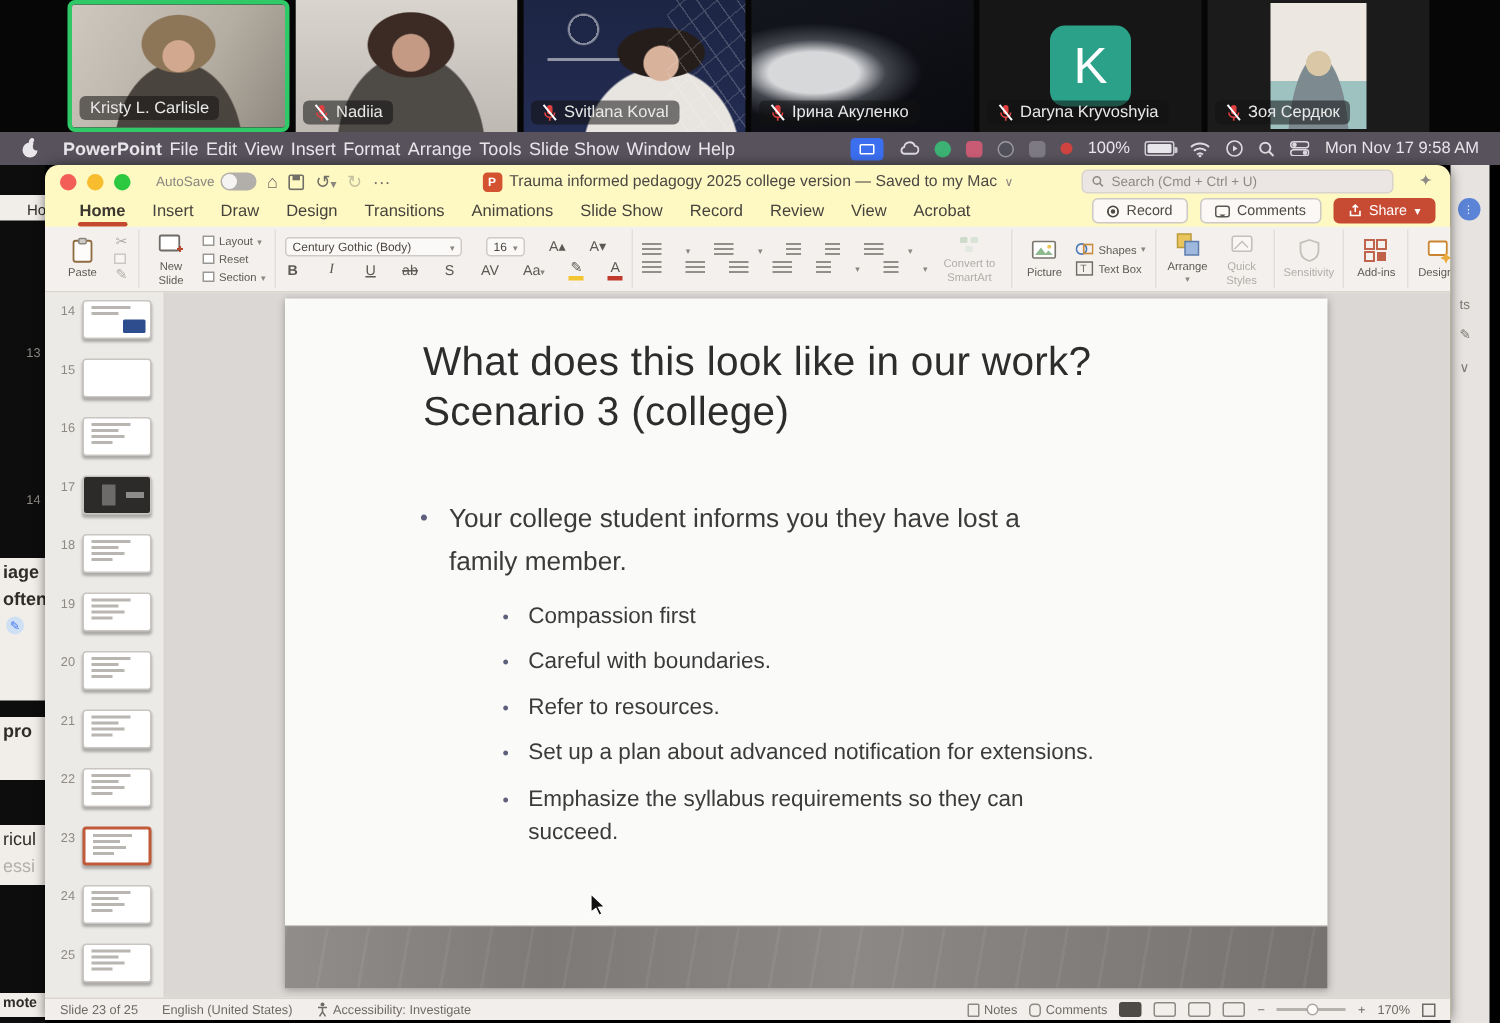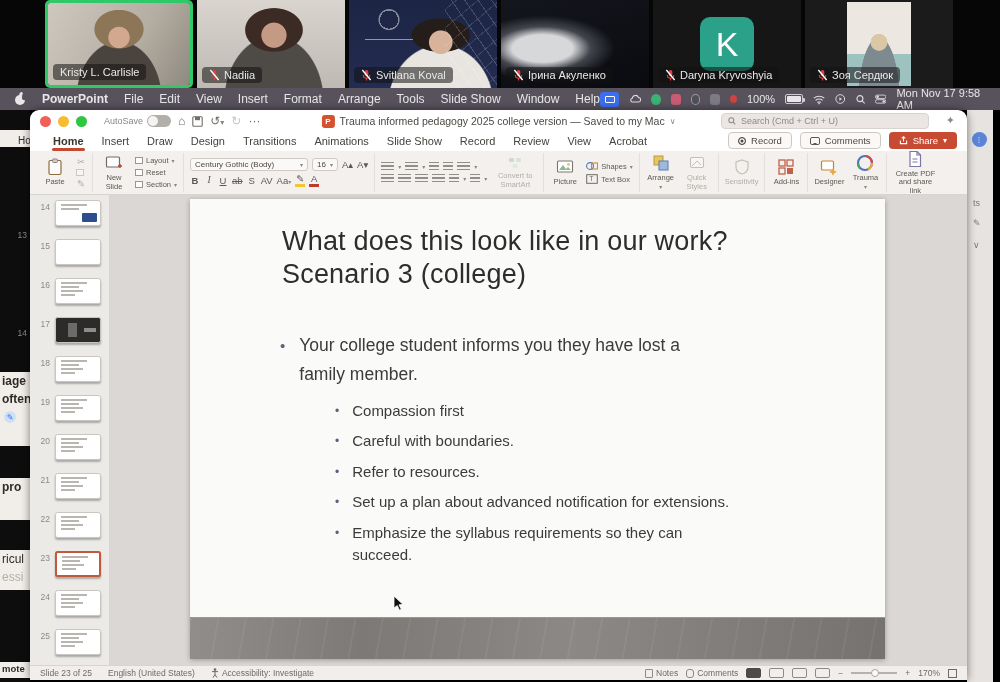--- a/index.html
+++ b/index.html
@@ -52,21 +52,21 @@
   .mb-right{margin-left:auto;display:flex;align-items:center;gap:10px;font-size:11px;}
   .ss-chip{width:22px;height:15px;background:#3b6ff0;border-radius:3px;display:flex;align-items:center;justify-content:center;}
   .ss-chip i{display:block;width:10px;height:7px;border:1.4px solid #fff;border-radius:1px;}
   .dot-ic{width:11px;height:11px;border-radius:3px;}
   .battery{width:20px;height:10px;border:1px solid #cfccd2;border-radius:2px;position:relative;}
   .battery i{position:absolute;inset:1px;background:#e8e6ea;border-radius:1px;}
   .battery:after{content:"";position:absolute;right:-3px;top:3px;width:2px;height:4px;background:#cfccd2;border-radius:0 1px 1px 0;}
   .rec-dot{width:8px;height:8px;border-radius:50%;background:#cf4340;}
 
   
-  .ppt{position:absolute;left:30px;top:110px;width:937px;height:570px;background:#ffffff;border-radius:9px 9px 0 0;overflow:hidden;display:flex;flex-direction:column;box-shadow:0 0 8px rgba(0,0,0,.5);}
+  .ppt{position:absolute;left:30px;top:110px;width:937px;height:570px;background:#fef9c3;border-radius:9px 9px 0 0;overflow:hidden;display:flex;flex-direction:column;box-shadow:0 0 8px rgba(0,0,0,.5);}
   .titlebar{height:22px;display:flex;align-items:center;padding:0 10px;gap:7px;position:relative;color:#6e6a64;}
   .tl{width:11px;height:11px;border-radius:50%;}
   .tl.r{background:#f35f57;} .tl.y{background:#f8bd2f;} .tl.g{background:#2bc840;}
   .autosave{display:flex;align-items:center;gap:4px;margin-left:10px;font-size:9px;color:#8a8680;}
   .toggle{width:24px;height:12px;border-radius:6px;background:#b2aeaa;position:relative;}
   .toggle i{position:absolute;left:1px;top:1px;width:10px;height:10px;border-radius:50%;background:#f6f4f2;}
   .tb-ic{font-size:12px;color:#716d67;line-height:1;}
   .doc-title{position:absolute;left:50%;top:0;height:22px;transform:translateX(-50%);display:flex;align-items:center;gap:5px;font-size:10.5px;color:#4c4843;white-space:nowrap;}
   .ppt-chip{width:13px;height:13px;border-radius:3px;background:#d35230;color:#fff;font-size:8px;font-weight:700;display:flex;align-items:center;justify-content:center;}
   .chev{font-size:8px;color:#8a8680;}
@@ -86,21 +86,21 @@
 
   .ribbon{height:44px;border-bottom:1px solid #d8d4d1;display:flex;align-items:stretch;padding:2px 4px;background:#f4f0ed;font-size:7.5px;color:#5c5853;overflow:hidden;}
   .rgroup{display:flex;align-items:center;padding:0 6px;gap:6px;border-right:1px solid #e3dfdc;}
   .rgroup:last-child{border-right:none;}
   .bigbtn{display:flex;flex-direction:column;align-items:center;justify-content:center;gap:2px;min-width:30px;text-align:center;line-height:1.15;}
   .muted{opacity:.45;}
   .mini-col{display:flex;flex-direction:column;gap:3px;justify-content:center;}
   .mini-btn{display:flex;align-items:center;gap:3px;font-size:7.5px;white-space:nowrap;}
   .msq{width:8px;height:7px;border:1px solid #9a9691;background:#fff;display:inline-block;}
   .fcol{display:flex;flex-direction:column;gap:3px;justify-content:center;}
-  .frow{display:flex;align-items:center;gap:4px;}
+  .frow{display:flex;align-items:center;gap:16px;}
   .fbox{border:1px solid #cfcac6;background:#fbf9f7;border-radius:3px;font-size:8px;color:#4c4843;padding:1px 4px;display:flex;align-items:center;gap:4px;white-space:nowrap;}
   .gb{font-size:9.5px;color:#5c5853;min-width:10px;text-align:center;line-height:1;}
   .bars{width:13px;height:9px;background:repeating-linear-gradient(#928e89 0 1.3px,rgba(0,0,0,0) 1.3px 3.3px);}
   .bars.short{width:10px;}
   .dd{font-size:6px;color:#8a8680;}
   .ic18{width:18px;height:18px;}
   .ic14{width:14px;height:14px;}
   .two-line{width:44px;}
 
   
@@ -233,21 +233,21 @@
       </div>
     </div>
 
   <div class="menubar">
     <div class="mb-left">
       <svg width="12" height="14" viewBox="0 0 12 14">
           <circle cx="6" cy="8" r="5" fill="#e8e6ea"></circle>
           <circle cx="10.6" cy="5.6" r="2.7" fill="#57525c"></circle>
           <ellipse cx="7" cy="2" rx="1.5" ry="2.1" transform="rotate(32 7 2)" fill="#e8e6ea"></ellipse>
         </svg>
-      <span style="display:flex;gap:16px;">
+      <span style="display:flex;gap:5px;">
           <span class="mb-item bold">PowerPoint</span>
           <span class="mb-item">File</span>
           <span class="mb-item">Edit</span>
           <span class="mb-item">View</span>
           <span class="mb-item">Insert</span>
           <span class="mb-item">Format</span>
           <span class="mb-item">Arrange</span>
           <span class="mb-item">Tools</span>
           <span class="mb-item">Slide Show</span>
           <span class="mb-item">Window</span>
@@ -289,21 +289,21 @@
           <circle cx="10" cy="7.8" r="1.5" fill="#dcd9df"></circle>
         </svg>
       <span>Mon Nov 17  9:58 AM</span>
     </div>
   </div>
 
   <div class="l-strip">
     <div class="lpatch" style="top:20px;height:17px;padding-left:16px;"><span class="lfrag" style="font-weight:400;font-size:10px;">Ho</span></div>
     <span class="lnum" style="top:120px;">13</span>
     <span class="lnum" style="top:218px;">14</span>
-    <div class="lpatch" style="top:262px;height:74px;">
+    <div class="lpatch" style="top:262px;height:95px;">
       <div class="lfrag">iage</div>
       <div class="lfrag">often</div>
       <div class="pen-ic">✎</div>
     </div>
     <div class="lpatch" style="top:368px;height:42px;">
       <div class="lfrag">pro</div>
     </div>
     <div class="lpatch" style="top:440px;height:40px;">
       <div class="lfrag" style="font-weight:400;">ricul</div>
       <div class="lfrag" style="font-weight:400;color:#b3afab;">essi</div>

